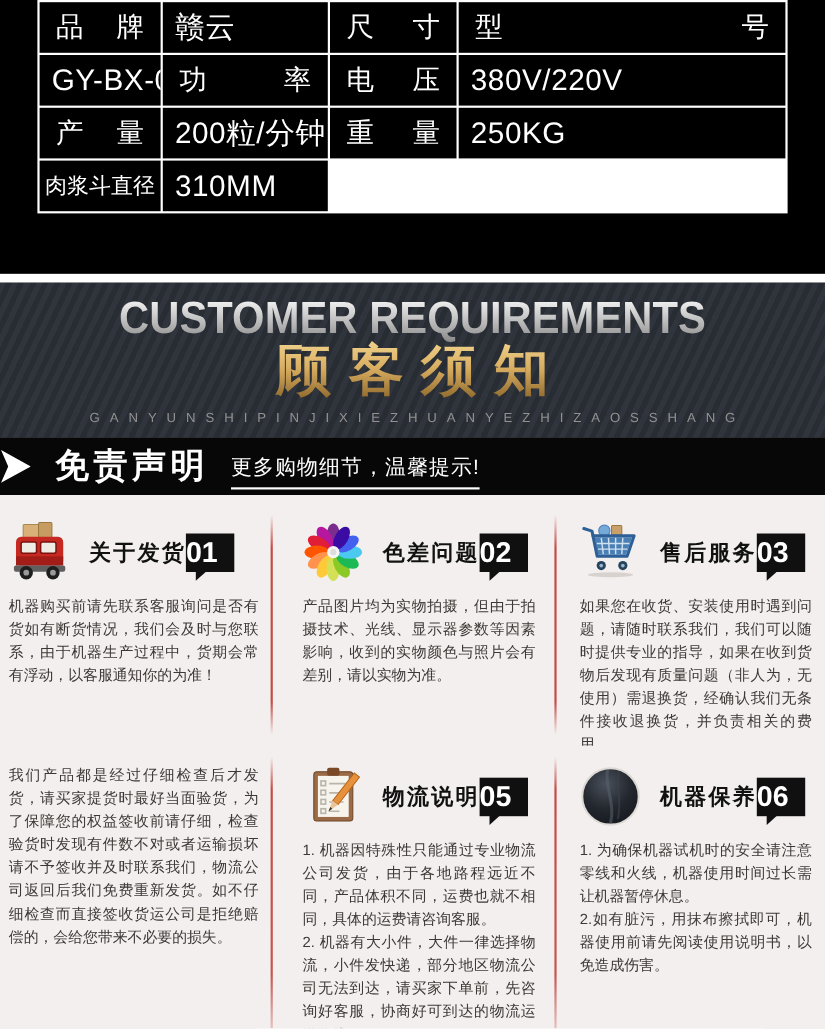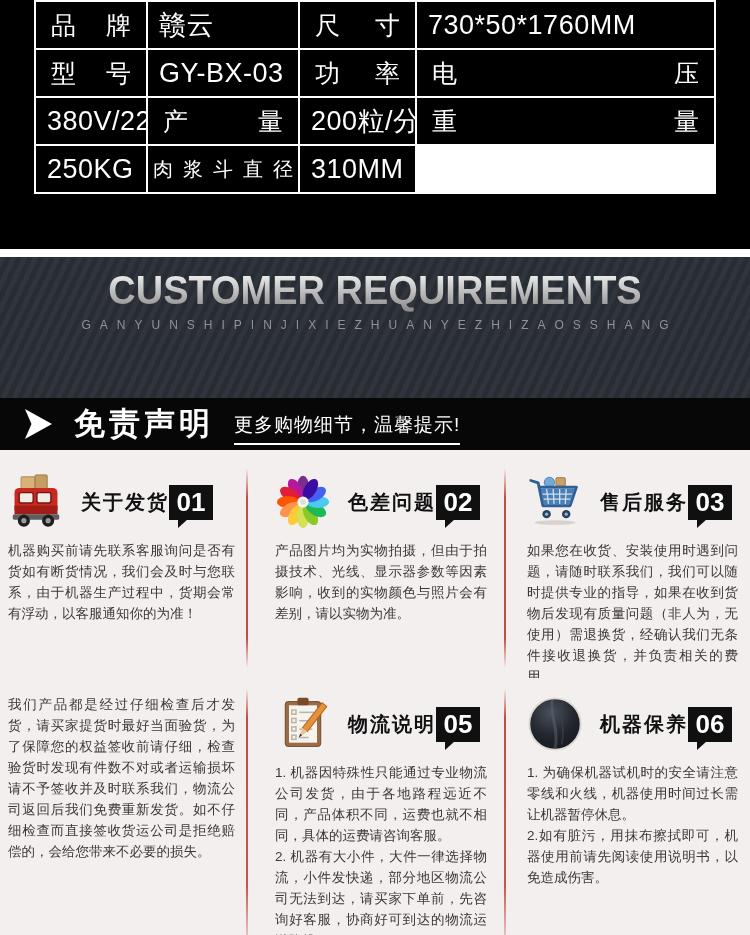--- a/index.html
+++ b/index.html
@@ -25,21 +25,21 @@
   .banner-en { font-size:38px; line-height:40px; font-weight:700; letter-spacing:0px;
                background:linear-gradient(180deg,#ececec 15%,#8d8d8d 95%);
                -webkit-background-clip:text; background-clip:text; color:transparent;
                transform:scaleY(1.08); }
   .banner-cn { font-size:50px; line-height:55px; font-weight:700; letter-spacing:16px; text-indent:16px;
                background:linear-gradient(180deg,#f0d28c 0%,#d8ad60 45%,#8a652a 100%);
                -webkit-background-clip:text; background-clip:text; color:transparent; }
   .banner-pinyin { margin-top:8px; font-size:12px; color:#929292; letter-spacing:9px; text-indent:9px; white-space:nowrap; }
 
   
-  .disclaimer { height:52px; background:#070707; display:flex; align-items:center; padding-left:24px; }
+  .disclaimer { height:52px; background:#070707; display:flex; align-items:center; }
   .disc-arrow { width:28px; height:30px; flex:none; }
   .disc-title { color:#fff; font-size:31px; font-weight:700; letter-spacing:4px; margin-left:22px; }
   .disc-note { color:#fff; font-size:19px; font-weight:400; margin-left:20px; margin-top:8px;
                padding-bottom:5px; border-bottom:2px solid #fff; letter-spacing:1px; }
 
   
   .notes { height:485px; position:relative; background:#f2efee; }
   .v-divider { position:absolute; width:2px; }
   .vd-a { top:18px; height:200px;
           background:linear-gradient(to bottom, rgba(191,58,51,0), rgba(191,58,51,.9) 15%, rgba(191,58,51,.9) 85%, rgba(191,58,51,0)); }
@@ -51,38 +51,37 @@
   .card { overflow:hidden; }
   .card.c1 { padding:22px 12px 0 8px; }
   .card.c2 { padding:22px 18px 0 28px; }
   .card.c3 { padding:22px 12px 0 22px; }
   .card.r2 { padding-top:16px; }
   .card-head { display:flex; align-items:center; margin-bottom:8px; height:60px; }
   .card-icon { width:56px; height:56px; flex:none; }
   .card-icon svg { width:100%; height:100%; display:block; }
   .card-title { font-size:20px; font-weight:700; color:#111; letter-spacing:2px; margin-left:17px; white-space:nowrap; }
   .badge { position:relative; background:#101010; color:#fff; width:44px; height:35px; flex:none;
-           margin-left:auto; margin-right:22px; display:flex; align-items:center; justify-content:center;
+           margin-left:auto; margin-right:22px; display:flex; align-items:center; 
            font-size:26px; font-weight:700; }
   .badge::after { content:""; position:absolute; left:9px; bottom:-8px; width:0; height:0;
                   border-top:9px solid #101010; border-right:10px solid transparent; }
   .card-body { font-size:13.5px; line-height:21px; color:#3c3835; text-align:justify; }
   .card-body p { margin:0; }
 </style>
 </head>
 <body>
 
 <div class="page">
 
   <section class="spec-section">
     <div class="spec-table">
       <div class="spec-cell spec-label">品牌</div>
       <div class="spec-cell spec-value">赣云</div>
       <div class="spec-cell spec-label">尺寸</div>
-      <div class="spec-cell spec-value">730*50*1760MM</div>
 
       <div class="spec-cell spec-label">型号</div>
       <div class="spec-cell spec-value">GY-BX-03</div>
       <div class="spec-cell spec-label">功率</div>
 
       <div class="spec-cell spec-label">电压</div>
       <div class="spec-cell spec-value">380V/220V</div>
       <div class="spec-cell spec-label">产量</div>
       <div class="spec-cell spec-value">200粒/分钟</div>
 
@@ -90,20 +89,21 @@
       <div class="spec-cell spec-value">250KG</div>
       <div class="spec-cell spec-label small">肉浆斗直径</div>
       <div class="spec-cell spec-value">310MM</div>
     </div>
   </section>
 
   <div class="gap"></div>
 
   <section class="banner">
     <div class="banner-en">CUSTOMER REQUIREMENTS</div>
+    <div class="banner-cn">顾客须知</div>
     <div class="banner-pinyin">GANYUNSHIPINJIXIEZHUANYEZHIZAOSSHANG</div>
   </section>
 
   <section class="disclaimer">
     <svg class="disc-arrow" viewBox="0 0 30 32">
       <path d="M1 0 L30 16 L1 32 L8 16 Z" fill="#ffffff"></path>
     </svg>
     <span class="disc-title">免责声明</span>
     <span class="disc-note">更多购物细节，温馨提示!</span>
   </section>

